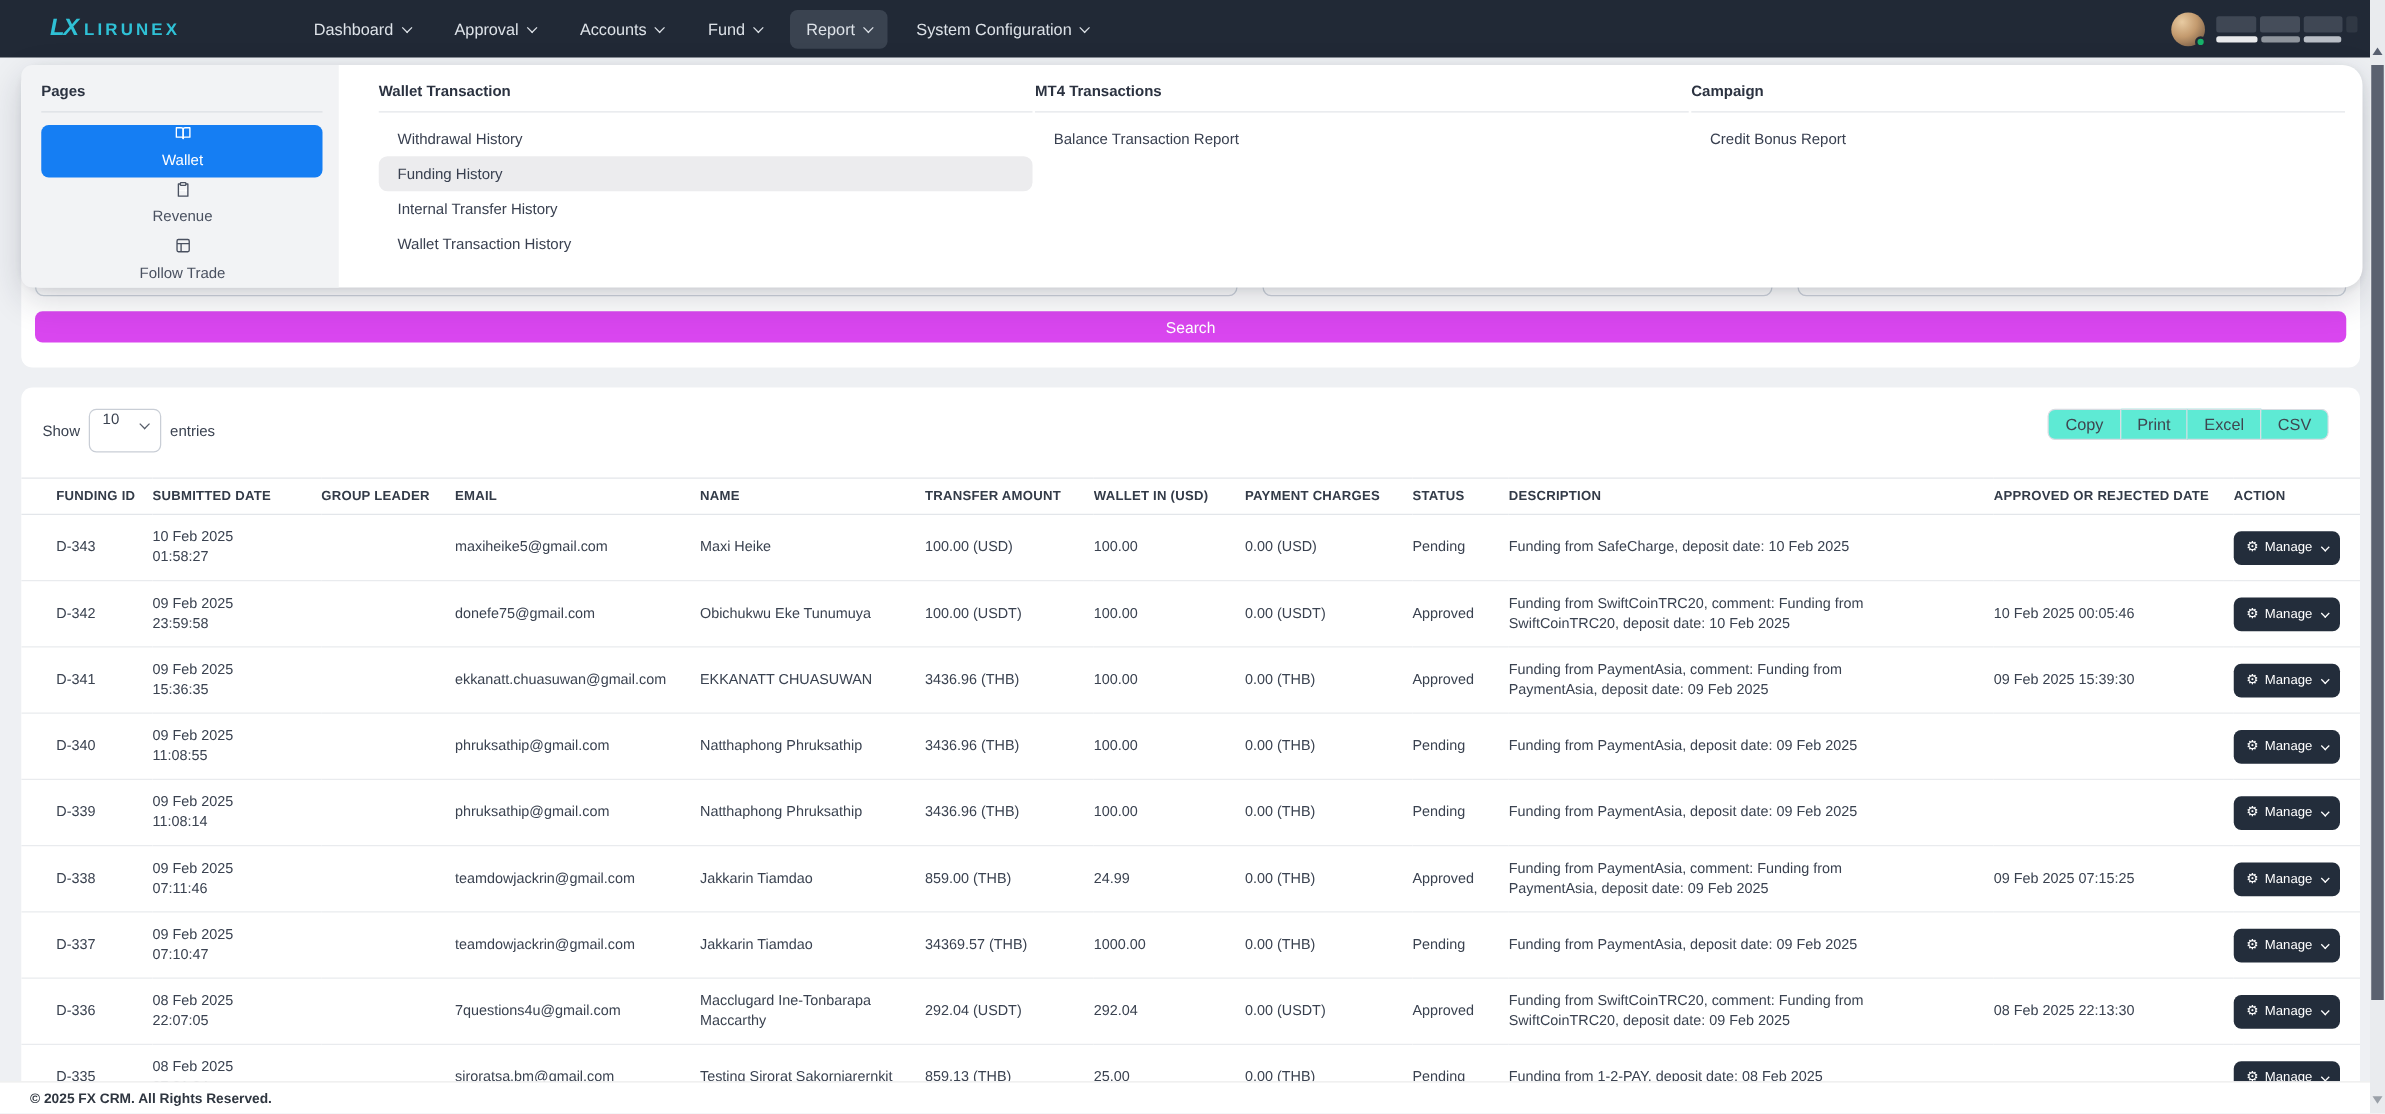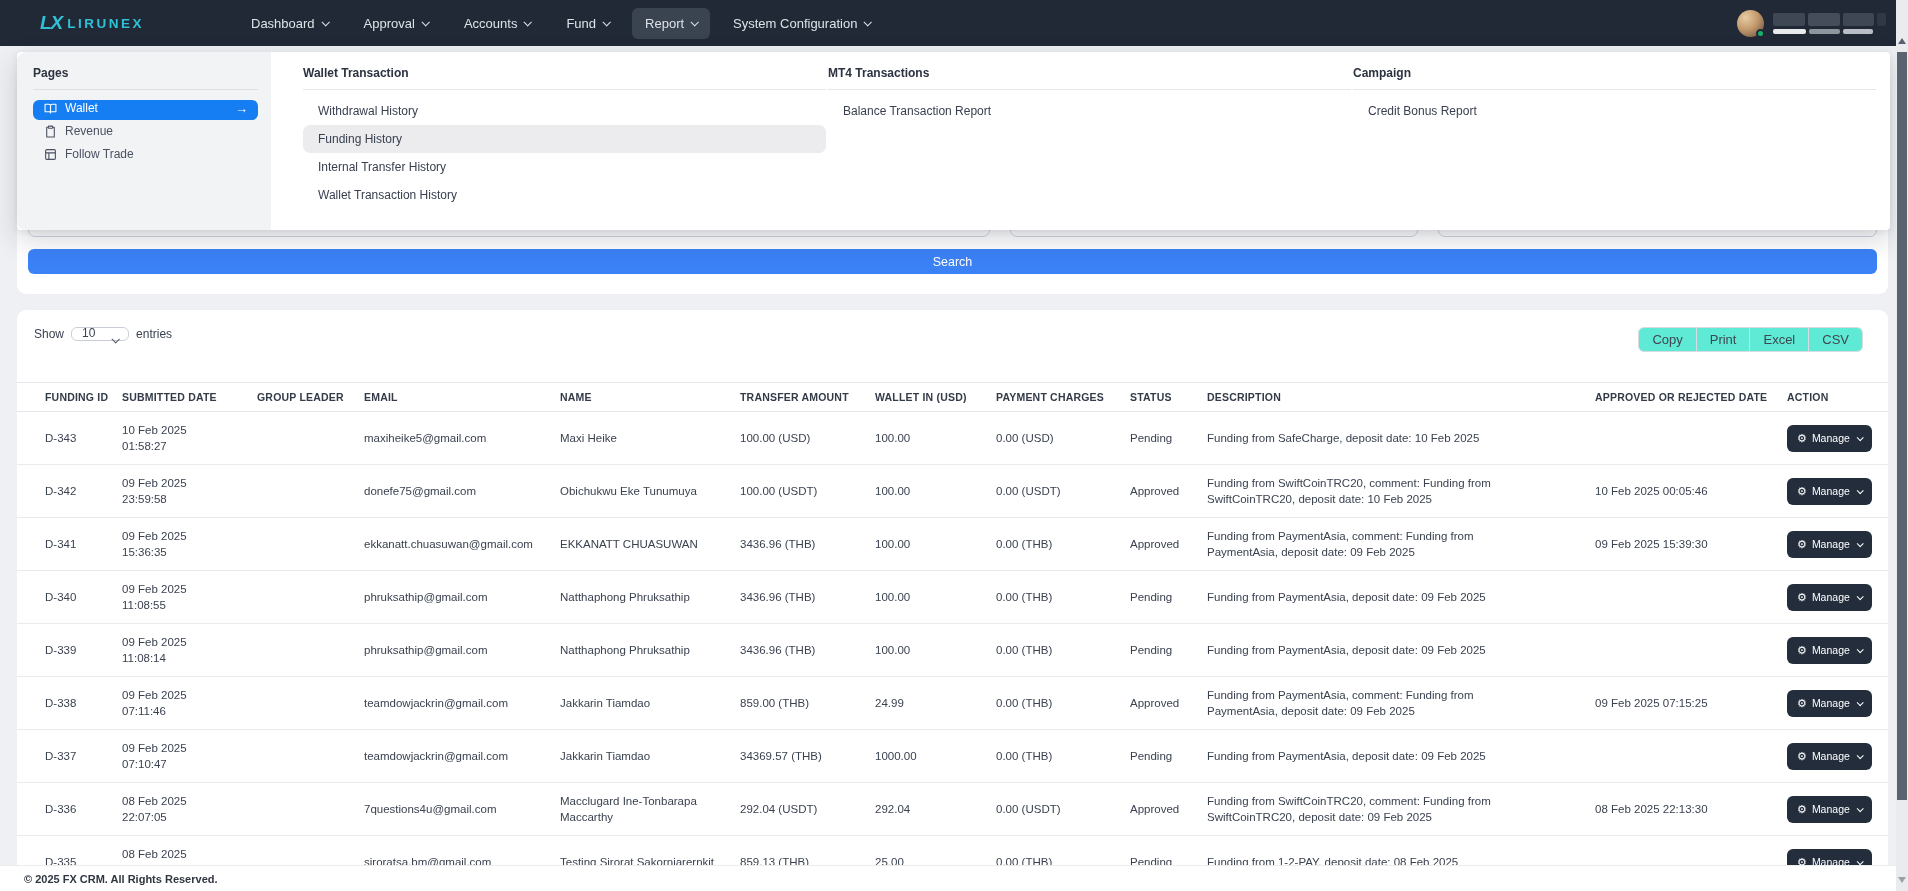--- a/index.html
+++ b/index.html
@@ -22,43 +22,43 @@
   .status-dot { position:absolute; right:-1px; bottom:-1px; width:9px; height:9px; border-radius:50%; background:#17b26a; border:2px solid #212936; }
   .redacted { display:flex; flex-direction:column; gap:3px; }
   .red-row { display:flex; gap:3px; align-items:center; }
   .rb { border-radius:2px; }
 
   
   .search-card { position:absolute; left:17px; top:58px; width:1871px; height:236px; background:#fff; border-radius:9px; z-index:1; }
   .form-row { position:absolute; left:11px; right:11px; top:141px; display:flex; gap:20px; }
   .f-input { height:38px; background:#fff; border:1px solid #ced4dc; border-radius:7px; }
   .f1 { width:962px; } .f2 { width:408px; } .f3 { flex:1; }
-  .search-btn { position:absolute; left:11px; right:11px; top:191px; height:25px; background:#3b82f6; color:#fff; border:none; border-radius:6px; font-size:12.5px; font-family:inherit; cursor:pointer; }
-
-  
-  .mega { position:absolute; left:17px; top:52px; width:1873px; height:178px; background:#fff; border-radius:4px; box-shadow:0 10px 28px rgba(25,35,55,.18), 0 2px 6px rgba(25,35,55,.08); z-index:10; display:flex; }
+  .search-btn { position:absolute; left:11px; right:11px; top:191px; height:25px; background:#d946ef; color:#fff; border:none; border-radius:6px; font-size:12.5px; font-family:inherit; cursor:pointer; }
+
+  
+  .mega { position:absolute; left:17px; top:52px; width:1873px; height:178px; background:#fff; border-radius:16px; box-shadow:0 10px 28px rgba(25,35,55,.18), 0 2px 6px rgba(25,35,55,.08); z-index:10; display:flex; }
   .mega-side { width:254px; background:#f2f3f5; border-radius:9px 0 0 9px; padding:14px 13px 0 16px; }
   .mega-side-title, .mega-col-title { font-size:12px; font-weight:700; color:#2b3240; padding-bottom:9px; }
   .side-divider { height:1px; background:#dcdfe4; margin:0 0 10px 0; }
-  .side-item { display:flex; align-items:center; gap:8px; height:20px; padding:0 10px 4px 11px; border-radius:6px; font-size:12px; color:#4a5160; cursor:pointer; margin-bottom:3px; }
+  .side-item { display:flex; align-items:center; gap:8px; height:42px; padding:0 10px 4px 11px; border-radius:6px; font-size:12px; color:#4a5160; cursor:pointer; margin-bottom:3px;flex-direction:column; }
   .side-item.active { background:#157ef3; color:#fff; }
   .side-item .grow { flex:1; }
   .side-arrow { font-size:13px; line-height:1; }
   .mega-cols { flex:1; display:flex; gap:2px; padding:14px 14px 0 32px; }
   .mega-col { flex:1; }
   .col-divider { height:1px; background:#e4e6ea; margin:0 0 7px 0; }
   .mega-item { font-size:12px; color:#394050; padding:7px 15px; border-radius:7px; cursor:pointer; }
   .mega-item.active { background:#ececee; }
   .icon13 { width:13px; height:13px; flex:0 0 13px; }
 
   
   .table-card { position:absolute; left:17px; top:310px; width:1871px; height:556px; background:#fff; border-radius:9px 9px 0 0; z-index:2; overflow:hidden; }
   .controls { position:absolute; top:17px; left:17px; right:25px; height:26px; }
   .show-group { position:absolute; left:0; top:0; display:flex; align-items:center; gap:7px; font-size:12px; color:#3a4250; }
-  .page-select { position:relative; width:58px; height:14px; border:1px solid #c9ced6; border-radius:6px; background:#fff; font-size:12px; color:#3a4250; display:flex; align-items:flex-end; padding-left:10px; cursor:pointer; }
+  .page-select { position:relative; width:58px; height:35px; border:1px solid #c9ced6; border-radius:6px; background:#fff; font-size:12px; color:#3a4250; display:flex; align-items:flex-start; padding-left:10px; cursor:pointer; }
   .page-select .chev { color:#555c68; position:absolute; right:10px; top:9px; margin:0; }
   .btn-group { position:absolute; right:0; top:0; display:flex; }
   .btn-group button { height:25px; padding:0 13px; background:#5eead4; border:1px solid #d8dce2; border-left-width:0; font-size:13px; color:#3f4650; font-family:inherit; cursor:pointer; }
   .btn-group button:first-child { border-left-width:1px; border-radius:6px 0 0 6px; }
   .btn-group button:last-child { border-radius:0 6px 6px 0; }
 
   table.grid { position:absolute; top:72px; left:0; width:1871px; border-collapse:collapse; table-layout:fixed; }
   .grid th { font-size:10.5px; font-weight:700; color:#333b48; text-align:left; text-transform:uppercase; letter-spacing:.2px; border-top:1px solid #e3e6ea; border-bottom:1px solid #e3e6ea; height:29px; padding:0 10px 0 0; white-space:nowrap; overflow:hidden; }
   .grid td { font-size:11.5px; color:#3a4250; border-bottom:1px solid #e9ebee; height:53px; padding:6px 10px 6px 0; vertical-align:middle; line-height:1.4; }
   .grid th:first-child, .grid td:first-child { padding-left:28px; }

